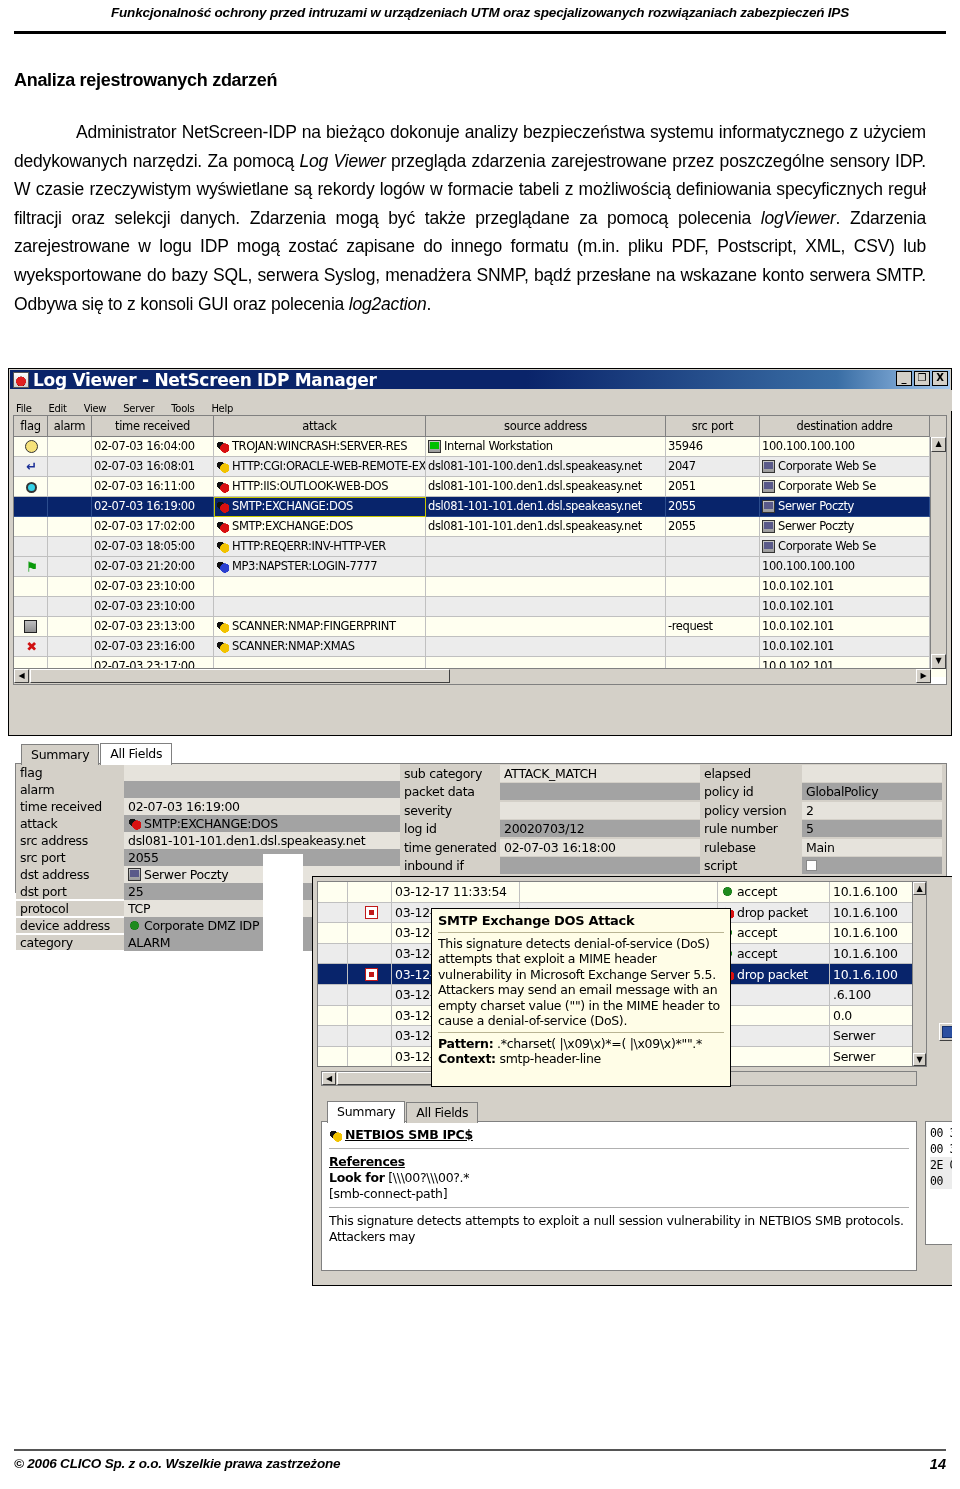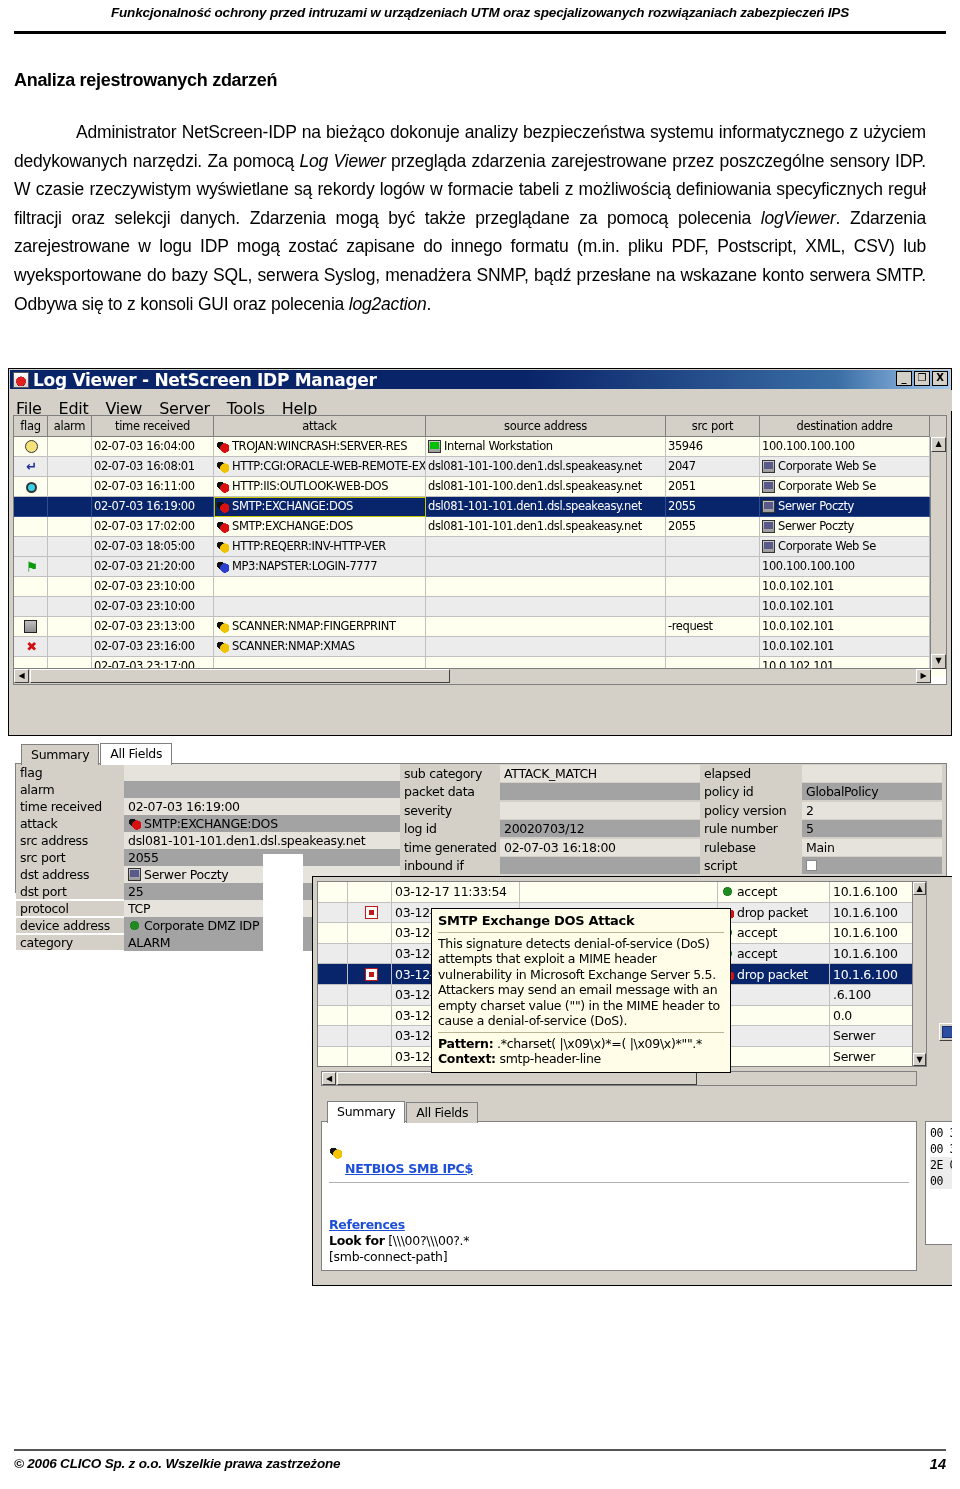--- a/index.html
+++ b/index.html
@@ -77,21 +77,21 @@
   .tb-btn{
     width:16px;height:15px;background:#d4d0c8;
     border:1px solid #000;box-sizing:border-box;
     font-size:10px;font-weight:bold;line-height:12px;text-align:center;color:#000;
     font-family:"DejaVu Sans", sans-serif;
   }
   .menubar{
     position:absolute;left:1px;top:21px;width:940px;height:21px;
     background:#d4d0c8;display:flex;align-items:center;padding-left:6px;gap:17px;
   }
-  .menubar span{font-size:16px;letter-spacing:-0.3px;margin-top:16px;}
+  .menubar span{font-size:10px;letter-spacing:-0.3px;margin-top:16px;}
 
   
   .tbl{
     position:absolute;left:4px;top:46px;width:934px;height:270px;
     border:1px solid #808080;box-sizing:border-box;background:#fff;overflow:hidden;
   }
   .thead{display:flex;height:21px;background:#d4d0c8;}
   .th{
     border-right:1px solid #808080;border-bottom:1px solid #808080;
     background:#d4d0c8;font-size:11.5px;text-align:center;line-height:20px;
@@ -190,21 +190,21 @@
   .hscroll .thumb{
     position:absolute;left:16px;top:0;width:420px;height:14px;background:#d4d0c8;
     border:1px solid #fff;border-right-color:#404040;border-bottom-color:#404040;
     box-sizing:border-box;
   }
 
   
   .tip{
     position:absolute;left:423px;top:540px;width:300px;
     background:#fffde7;border:1px solid #000;box-sizing:border-box;
-    padding:4px 6px 5px 6px;font-size:12.5px;line-height:15.5px;
+    padding:4px 6px 19px 6px;font-size:12.5px;line-height:15.5px;
     letter-spacing:-0.3px;z-index:30;
   }
   .tip .tip-h{font-weight:bold;font-size:13px;margin-bottom:3px;}
   .tip hr{border:none;border-top:1px solid #b9b493;margin:3px 0;}
   .tip .lbl{font-weight:bold;}
 
   
   .tabs{
     position:absolute;left:12px;top:374px;display:flex;align-items:flex-end;z-index:5;
   }
@@ -260,21 +260,21 @@
   .e-act{width:112px;} .e-ip{width:86px;}
 
   
   .tabs2{position:absolute;left:14px;top:224px;display:flex;align-items:flex-end;z-index:12;}
   .pane2{
     position:absolute;left:8px;top:244px;width:596px;height:150px;
     background:#fff;border:1px solid #808080;box-sizing:border-box;
     padding:5px 7px;font-size:12.5px;line-height:16px;letter-spacing:-0.3px;
     overflow:hidden;z-index:11;
   }
-  .lnk{color:#1d4ed8;text-decoration:underline;font-weight:bold;margin-top:34px;}
+  .lnk{color:#000000;text-decoration:underline;font-weight:bold;}
   .pane2 .b{font-weight:bold;}
   .pane2 hr{border:none;border-top:1px solid #b0b0b0;margin:5px 0;}
 
   .hexpane{
     position:absolute;left:612px;top:244px;width:300px;height:124px;
     background:#fff;border:1px solid #808080;box-sizing:border-box;
     font-family:"DejaVu Sans Mono", monospace;font-size:11.5px;line-height:16px;
     padding:3px 4px;overflow:hidden;z-index:11;letter-spacing:-0.4px;
   }
   .hexrow{white-space:nowrap;}

